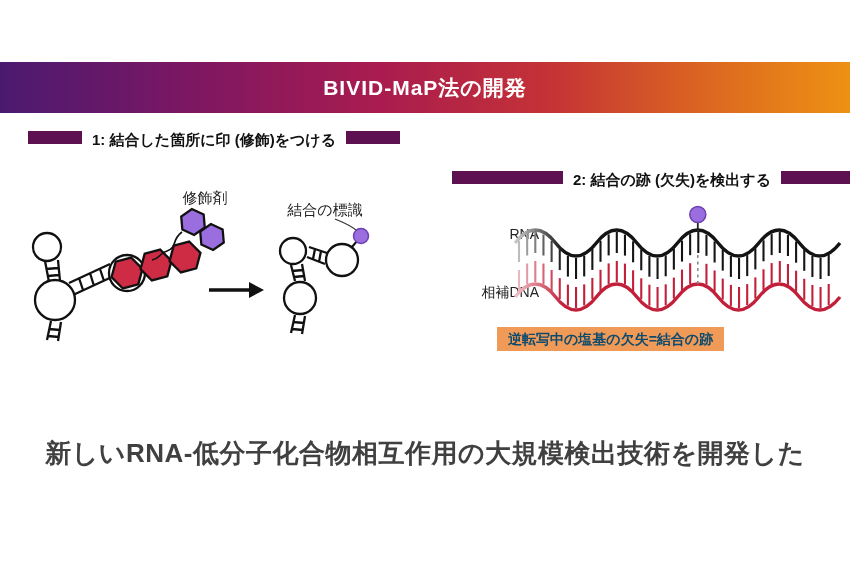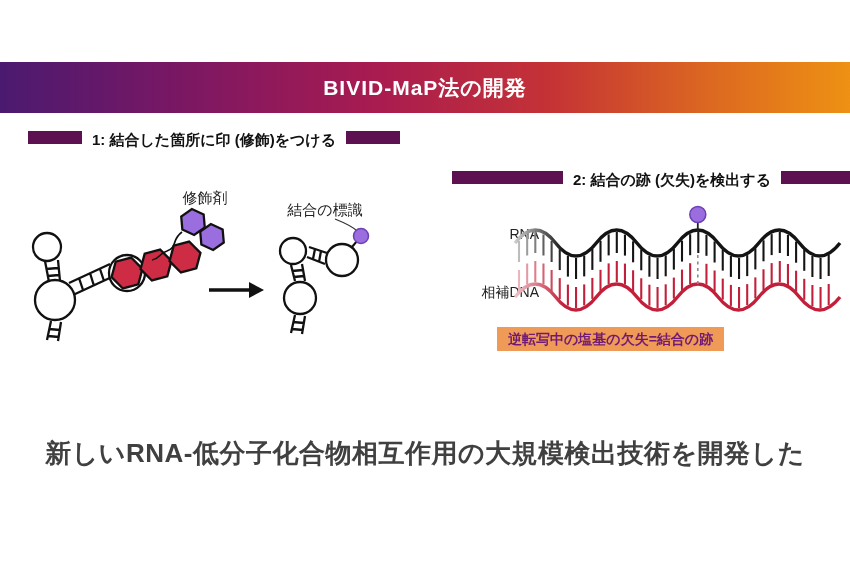--- a/index.html
+++ b/index.html
@@ -21,21 +21,21 @@
     display:flex;gap:10px;
   }
   #sec1{left:28px;width:372px;}
   #sec2{left:452px;width:440px;margin-top:40px;}
   .sec .bar{flex:1;height:13px;background:#5d1150;}
   .sec .lbl{font-size:15px;font-weight:bold;color:#111;white-space:nowrap;}
   .left-svg{position:absolute;left:25px;top:185px;}
   .right-col{position:absolute;left:435px;top:195px;width:420px;height:180px;}
   .callout{
     position:absolute;left:62px;top:132px;
-    background:#f09a58;color:#701a75;
+    background:#f09a58;color:#0c4a6e;
     font-weight:bold;font-size:14px;line-height:1;
     padding:5px 11px;white-space:nowrap;
   }
   .headline{
     position:absolute;left:0;top:436px;width:850px;
     text-align:center;font-size:26px;font-weight:bold;color:#404040;
     letter-spacing:0.5px;
   }
   .svg-lbl{font-size:15px;fill:#222;}
   .svg-lbl2{font-size:14px;fill:#222;}

